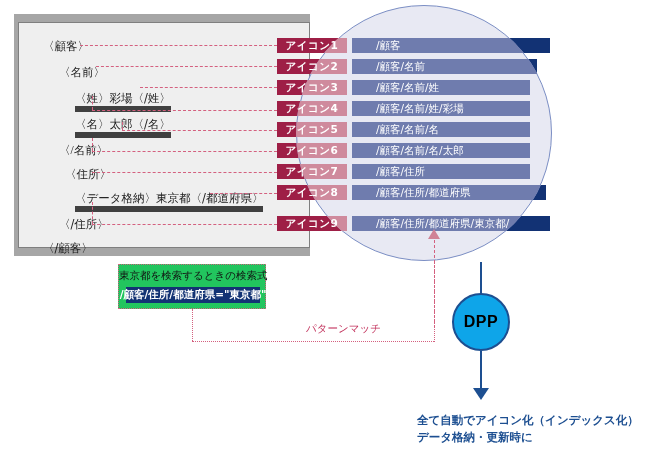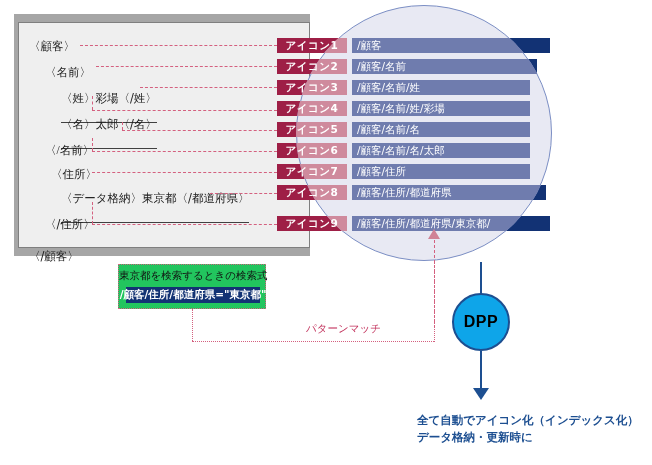--- a/index.html
+++ b/index.html
@@ -5,37 +5,37 @@
   html,body{margin:0;padding:0;background:#ffffff;}
   body{width:652px;height:465px;position:relative;overflow:hidden;
        font-family:"Liberation Sans","DejaVu Sans",sans-serif;}
 
   
   #doc-shadow{position:absolute;left:14px;top:14px;width:296px;height:242px;
               background:#a6a6a6;}
   #doc-card{position:absolute;left:18px;top:22px;width:292px;height:226px;
             background:#efefef;border:1px solid #7f7f7f;box-sizing:border-box;}
   .xml-line{position:absolute;white-space:nowrap;font-size:11.5px;color:#1a1a1a;
-            letter-spacing:0px;line-height:1;font-family:"DejaVu Sans",sans-serif;}
-  .xml-underline{border-bottom:1px solid #404040;padding-bottom:17px;}
+            letter-spacing:0px;line-height:1;font-family:"DejaVu Sans",sans-serif;margin-left:14px;}
+  .xml-underline{border-bottom:6px solid #404040;padding-bottom:1px;}
 
   
   .leader{position:absolute;height:0;border-top:1px dashed #d4607f;}
   .leader-v{position:absolute;width:0;border-left:1px dashed #d4607f;}
 
   
   #rows{position:absolute;left:0;top:0;width:652px;height:465px;}
   .icon-badge{position:absolute;left:277px;width:70px;height:15px;
               background:#9e1f46;color:#ffffff;font-size:10.5px;font-weight:bold;
               letter-spacing:.5px;display:flex;align-items:center;
               justify-content:center;font-family:"DejaVu Sans",sans-serif;
               box-sizing:border-box;}
   .path-bar{position:absolute;left:352px;height:15px;background:#123274;
             color:#ffffff;font-size:10.5px;display:flex;align-items:center;
-            padding-left:5px;box-sizing:border-box;
+            padding-left:24px;box-sizing:border-box;
             font-family:"DejaVu Sans",sans-serif;white-space:nowrap;}
 
   
   #lens-layer{position:absolute;left:0;top:0;width:652px;height:465px;
               clip-path:circle(128px at 424px 133px);pointer-events:none;}
   #lens-tint{position:absolute;left:296px;top:5px;width:256px;height:256px;
              border-radius:50%;background:#e8e9f3;border:1px solid #7b8ec4;
              box-sizing:border-box;}
   #lens-layer .icon-badge{background:#cf8a9d;}
   #lens-layer .path-bar{background:#6f7cae;}
@@ -82,21 +82,21 @@
 <div id="doc-card">
   <div id="xml-lines">
       <div class="xml-line" style="left: 10px; top: 18px;"><span>〈顧客〉</span></div>
       <div class="xml-line" style="left: 26px; top: 44px;"><span>〈名前〉</span></div>
       <div class="xml-line" style="left: 42px; top: 70px;"><span class="xml-underline">〈姓〉彩場〈/姓〉</span></div>
       <div class="xml-line" style="left: 42px; top: 96px;"><span class="xml-underline">〈名〉太郎〈/名〉</span></div>
       <div class="xml-line" style="left: 26px; top: 122px; font-family: Liberation Serif, serif;"><span>〈/名前〉</span></div>
       <div class="xml-line" style="left: 32px; top: 146px;"><span>〈住所〉</span></div>
       <div class="xml-line" style="left: 42px; top: 170px;"><span class="xml-underline">〈データ格納〉東京都〈/都道府県〉</span></div>
       <div class="xml-line" style="left: 26px; top: 196px;"><span>〈/住所〉</span></div>
-      <div class="xml-line" style="left: 10px; top: 228px;"><span>〈/顧客〉</span></div>
+      <div class="xml-line" style="left: 10px; top: 220px;"><span>〈/顧客〉</span></div>
     </div>
 </div>
 
 <div id="leaders">
     <div class="leader" style="left: 80px; top: 45px; width: 197px;"></div>
     <div class="leader" style="left: 96px; top: 66px; width: 181px;"></div>
     <div class="leader" style="left: 140px; top: 87px; width: 137px;"></div>
     <div class="leader-v" style="left: 92px; top: 96px; height: 14px;"></div>
     <div class="leader" style="left: 92px; top: 110px; width: 185px;"></div>
     <div class="leader-v" style="left: 122px; top: 122px; height: 8px;"></div>

